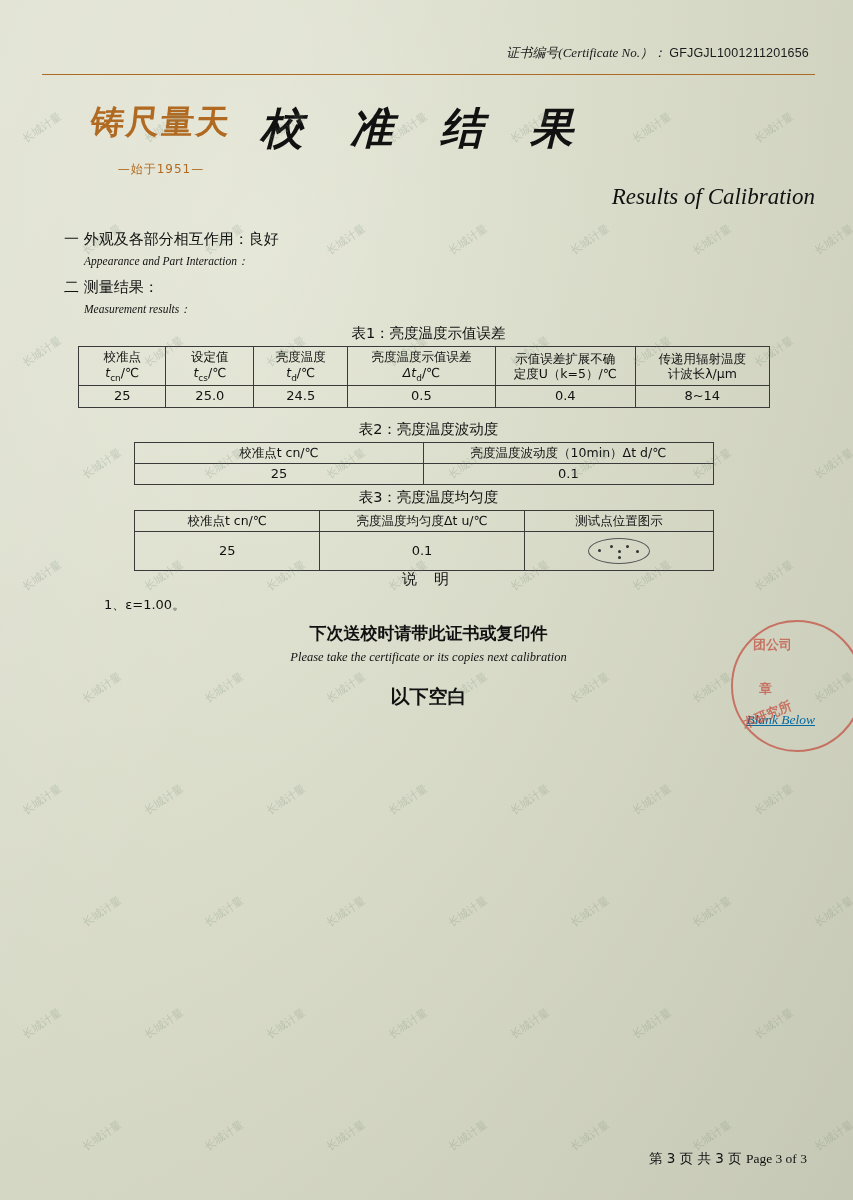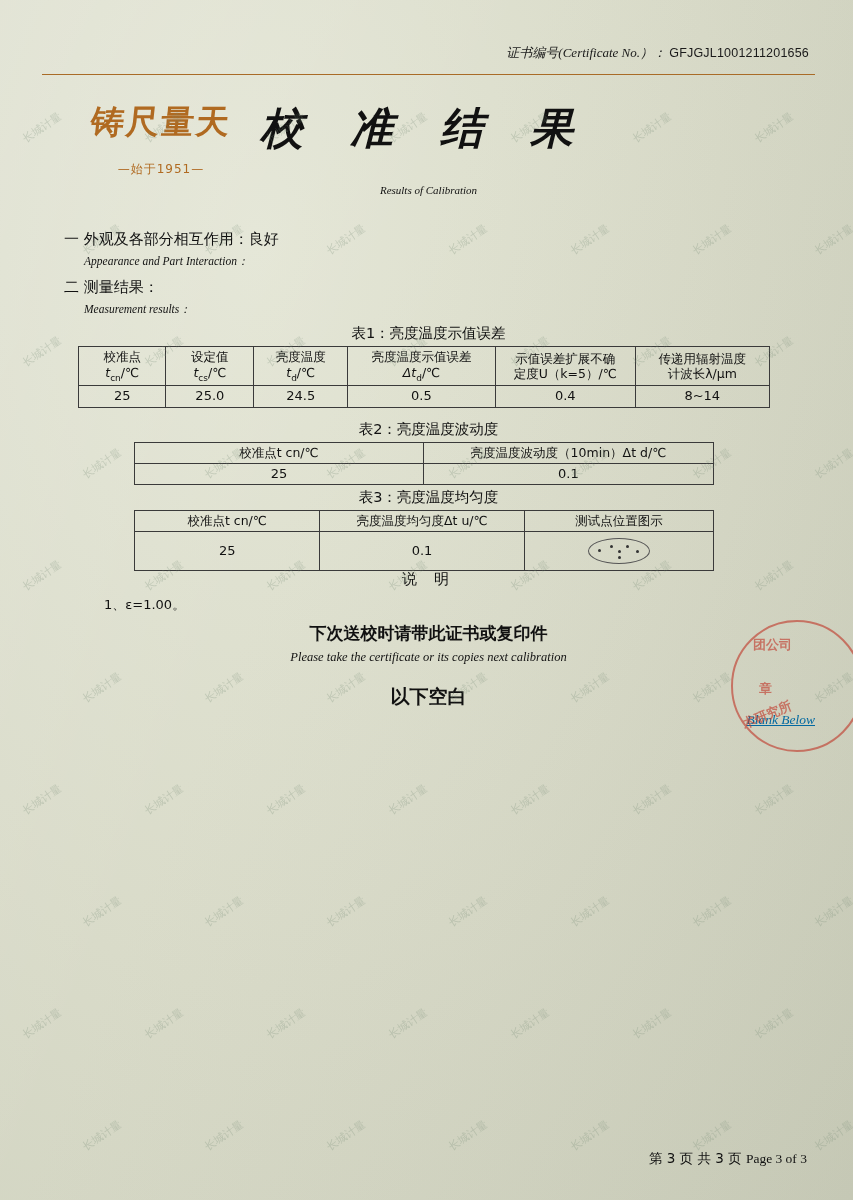--- a/index.html
+++ b/index.html
@@ -43,22 +43,22 @@
   .logo .yr{
     margin-top:16px;font-size:12px;color:#b06a21;letter-spacing:1px;
     font-family:"DejaVu Sans", sans-serif;
   }
   .title-cn{
     position:absolute;left:218px;top:78px;
     font-size:43px;letter-spacing:16px;color:#111;
     font-family:"DejaVu Sans", sans-serif;font-weight:bold;font-style:italic;
   }
   .title-en{
-    position:absolute;left:0;right:0;top:162px;text-align:center;
-    font-size:11px;font-style:italic;color:#111;
+    position:absolute;left:0;right:0;top:162px;text-align:right;
+    font-size:23px;font-style:italic;color:#111;
   }
 
   .sec{position:absolute;left:22px;font-size:15px;color:#111;font-family:"DejaVu Sans",sans-serif;}
   .sec-en{position:absolute;left:42px;font-size:11.5px;font-style:italic;color:#111;font-family:"Liberation Serif",serif;}
 
   .tbl-title{
     position:absolute;left:0;right:0;text-align:center;
     font-size:14.5px;color:#111;font-family:"DejaVu Sans",sans-serif;
   }
 

